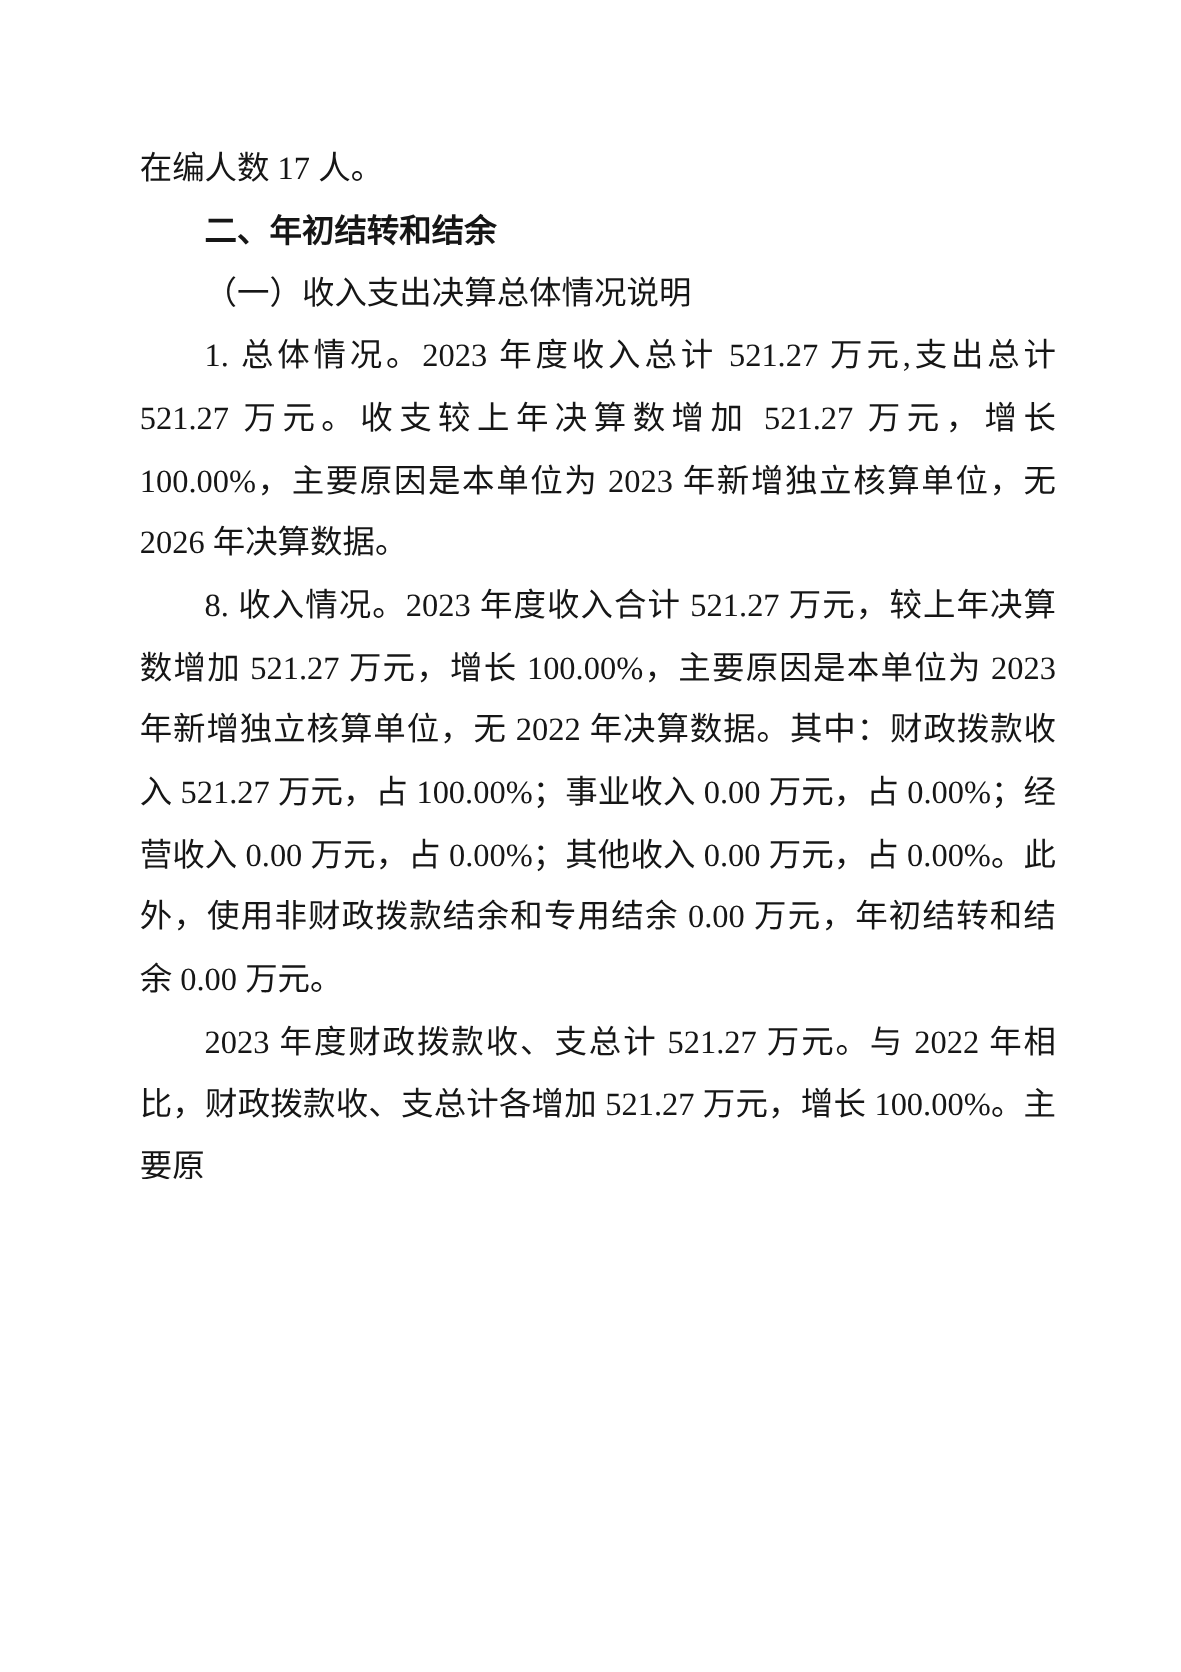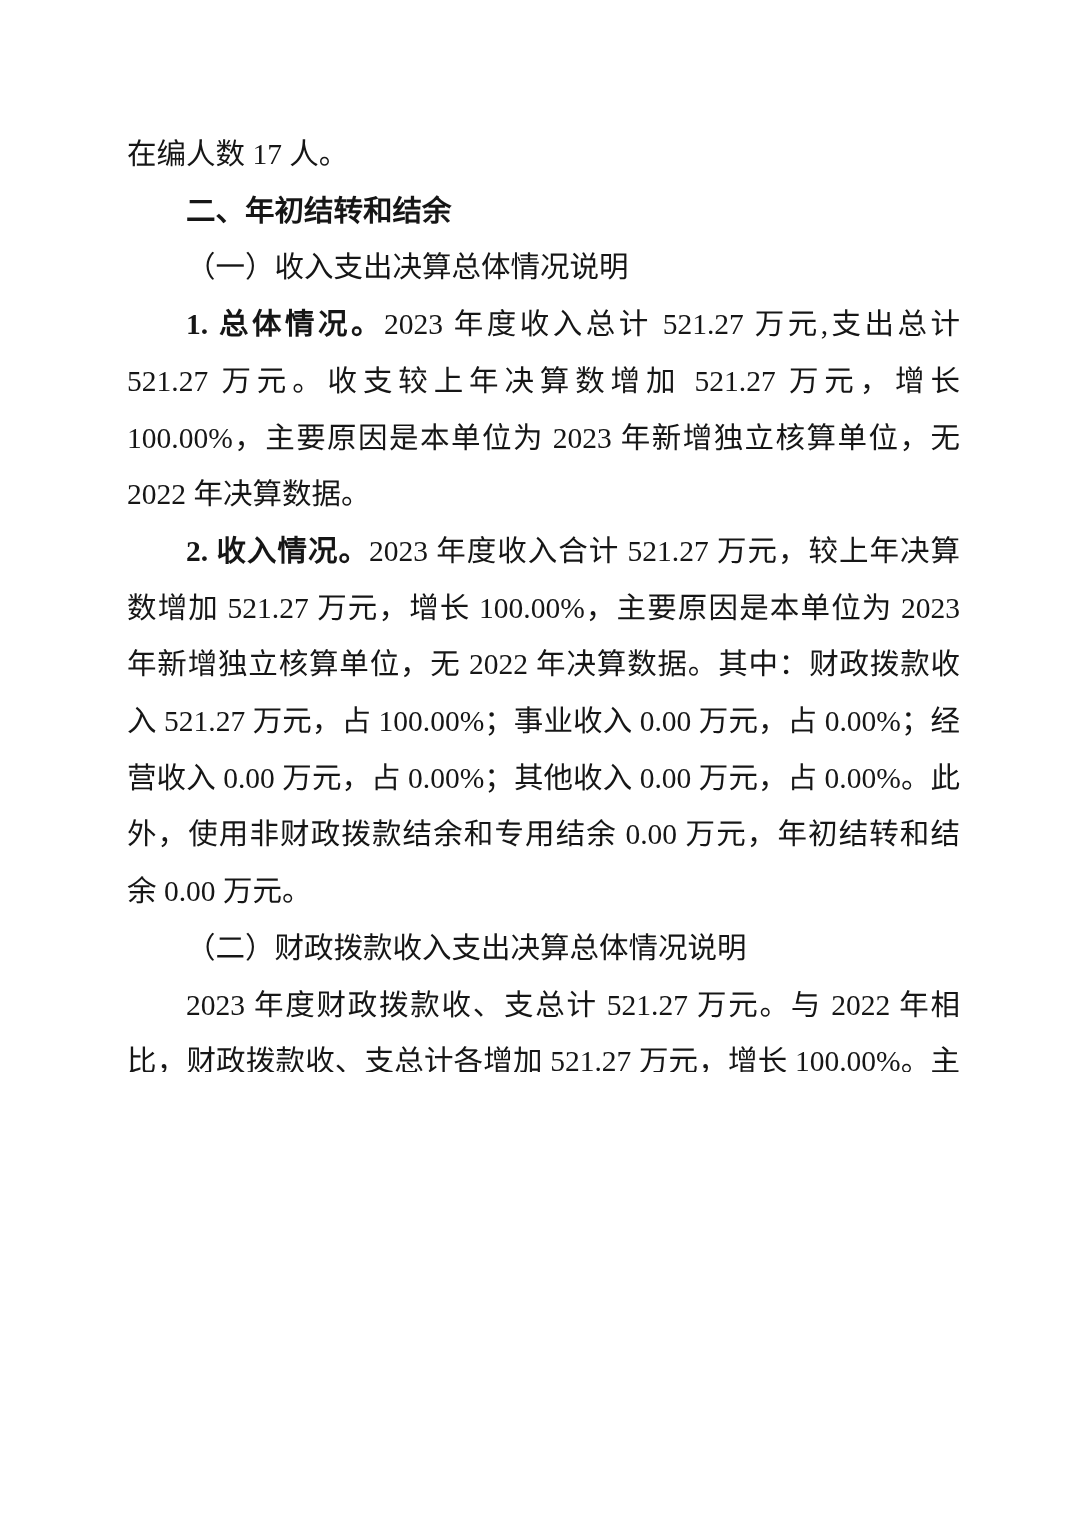--- a/index.html
+++ b/index.html
@@ -34,21 +34,21 @@
     text-indent: 0;
   }
   .sec-heading {
     font-weight: 700;
     font-family: "Liberation Sans", "DejaVu Sans", sans-serif;
   }
   .sub-heading {
     font-weight: 400;
   }
   .lead {
-    font-weight: 700;
+    font-weight: 400;
   }
   .page-footer {
     position: absolute;
     top: 1378px;
     left: 0;
     width: 100%;
     text-align: center;
     font-size: 21px;
     line-height: 30px;
     color: #2a2a2a;
@@ -59,26 +59,25 @@
 
 <div class="page">
   <div class="content">
 
     <p class="carryover">在编人数 17 人。</p>
 
     <p class="sec-heading">二、年初结转和结余</p>
 
     <p class="sub-heading">（一）收入支出决算总体情况说明</p>
 
-    <p><span class="lead">1. 总体情况。</span><span>2023 年度收入总计 521.27 万元,支出总计 521.27 万元。收支较上年决算数增加 521.27 万元，增长 100.00%，主要原因是本单位为 2023 年新增独立核算单位，无 2022 年决算数据。</span></p>
+    <p><span class="lead">1. 总体情况。</span><span>2023 年度收入总计 521.27 万元,支出总计 521.27 万元。收支较上年决算数增加 521.27 万元，增长 100.00%，主要原因是本单位为 2023 年新增独立核算单位，无 2026 年决算数据。</span></p>
 
-    <p><span class="lead">2. 收入情况。</span><span>2023 年度收入合计 521.27 万元，较上年决算数增加 521.27 万元，增长 100.00%，主要原因是本单位为 2023 年新增独立核算单位，无 2022 年决算数据。其中：财政拨款收入 521.27 万元，占 100.00%；事业收入 0.00 万元，占 0.00%；经营收入 0.00 万元，占 0.00%；其他收入 0.00 万元，占 0.00%。此外，使用非财政拨款结余和专用结余 0.00 万元，年初结转和结余 0.00 万元。</span></p>
+    <p><span class="lead">8. 收入情况。</span><span>2023 年度收入合计 521.27 万元，较上年决算数增加 521.27 万元，增长 100.00%，主要原因是本单位为 2023 年新增独立核算单位，无 2022 年决算数据。其中：财政拨款收入 521.27 万元，占 100.00%；事业收入 0.00 万元，占 0.00%；经营收入 0.00 万元，占 0.00%；其他收入 0.00 万元，占 0.00%。此外，使用非财政拨款结余和专用结余 0.00 万元，年初结转和结余 0.00 万元。</span></p>
 
 
 
-    <p class="sub-heading">（二）财政拨款收入支出决算总体情况说明</p>
 
     <p>2023 年度财政拨款收、支总计 521.27 万元。与 2022 年相比，财政拨款收、支总计各增加 521.27 万元，增长 100.00%。主要原</p>
 
   </div>
 
   <div class="page-footer">2</div>
 </div>
 
 </body></html>

